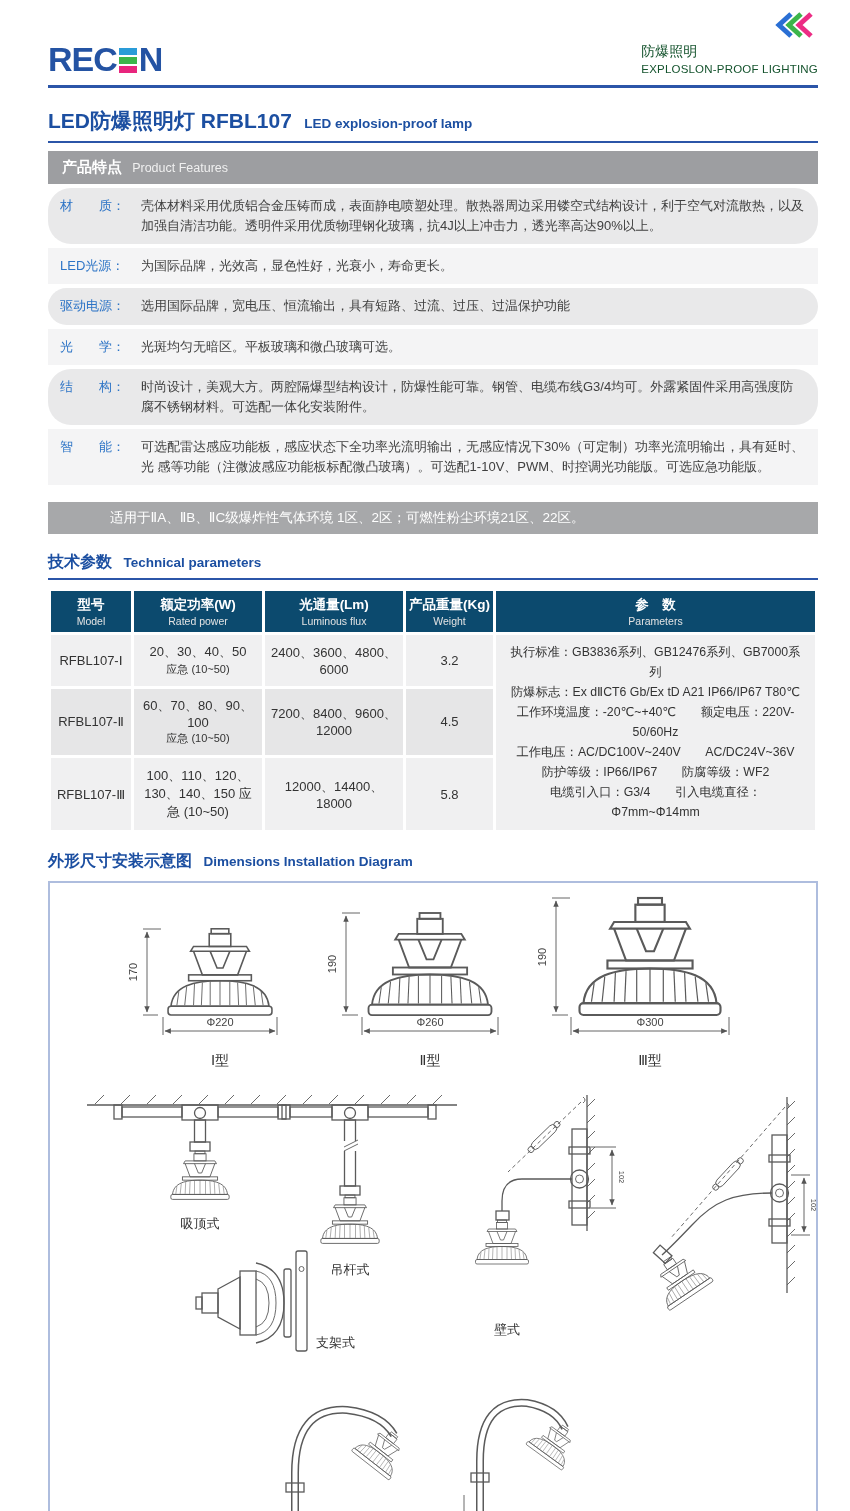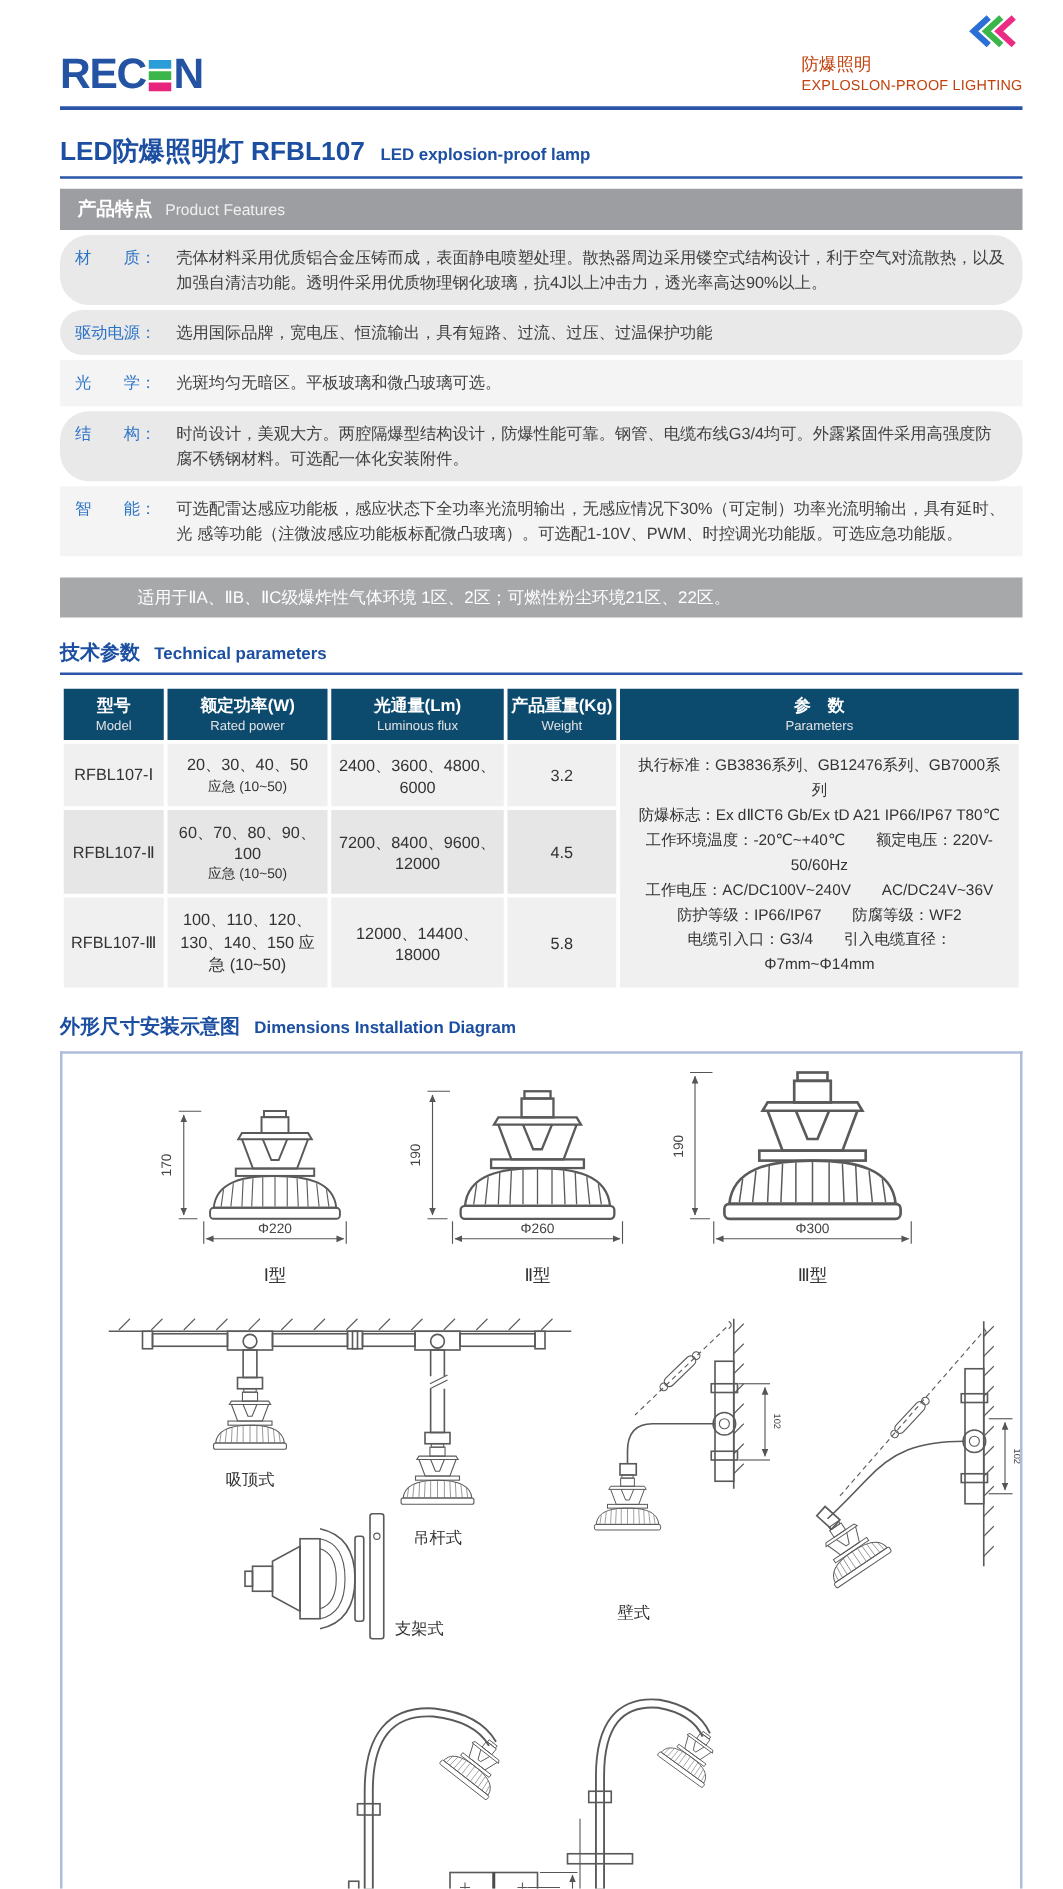--- a/index.html
+++ b/index.html
@@ -10,21 +10,21 @@
 
   
   .hdr { display:flex; align-items:flex-start; padding-top:42px; position:relative;justify-content:space-between; }
   .logo { display:flex; align-items:center; }
   .logo-txt { font-size:34px; font-weight:bold; color:#2453a3; letter-spacing:-1px; line-height:1; }
   .logo-bars { display:inline-flex; flex-direction:column; gap:2px; margin:0 2px; transform:translateY(1px); }
   .logo-bars span { width:18px; height:7px; display:block; }
   .bar-top { background:#2a9cd8; }
   .bar-mid { background:#3cb54a; }
   .bar-bot { background:#e8257d; }
-  .brand { margin-left:14px; color:#c2410c; padding-top:1px; }
+  .brand { margin-left:14px; color:#14532d; padding-top:1px; }
   .brand-cn { font-size:14px; }
   .brand-en { font-size:11.5px; letter-spacing:.2px; margin-top:2px; }
   .chevrons { position:absolute; right:2px; top:12px; }
   .hdr-rule { height:3px; background:#2b55a8; margin-top:9px; }
 
   
   .title { margin-top:19px; color:#1c4fa1; }
   .title-cn { font-size:21px; font-weight:bold; }
   .title-en { font-size:13.5px; font-weight:bold; margin-left:8px; }
   .title-rule { height:2px; background:#2b55a8; margin-top:6px; }
@@ -103,20 +103,24 @@
     <div class="title-rule"></div>
 
     <div class="feat">
       <div class="feat-bar">
         <span>产品特点</span>
         <span class="en">Product Features</span>
       </div>
       <div class="feat-row a">
         <span class="feat-label">材　　质：</span>
         <span class="feat-text">壳体材料采用优质铝合金压铸而成，表面静电喷塑处理。散热器周边采用镂空式结构设计，利于空气对流散热，以及加强自清洁功能。透明件采用优质物理钢化玻璃，抗4J以上冲击力，透光率高达90%以上。</span>
+      </div>
+      <div class="feat-row b">
+        <span class="feat-label">LED光源：</span>
+        <span class="feat-text">为国际品牌，光效高，显色性好，光衰小，寿命更长。</span>
       </div>
       <div class="feat-row a">
         <span class="feat-label">驱动电源：</span>
         <span class="feat-text">选用国际品牌，宽电压、恒流输出，具有短路、过流、过压、过温保护功能</span>
       </div>
       <div class="feat-row b">
         <span class="feat-label">光　　学：</span>
         <span class="feat-text">光斑均匀无暗区。平板玻璃和微凸玻璃可选。</span>
       </div>
       <div class="feat-row a">

